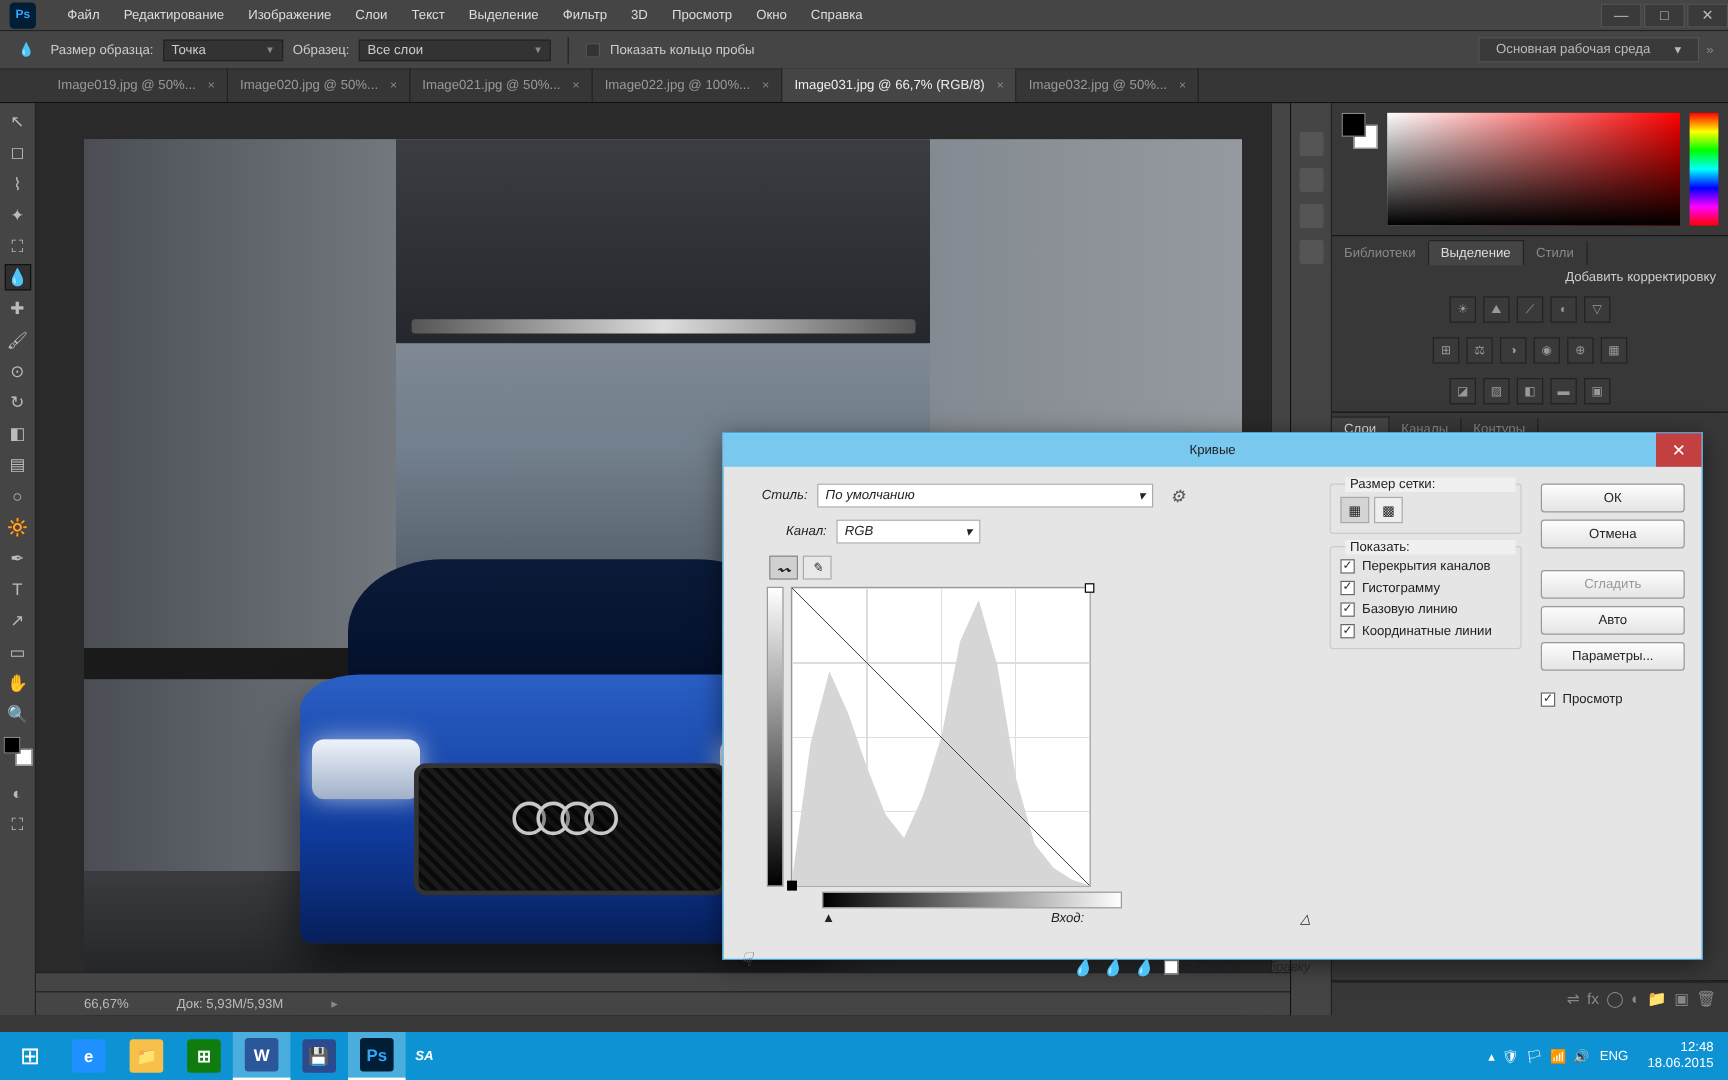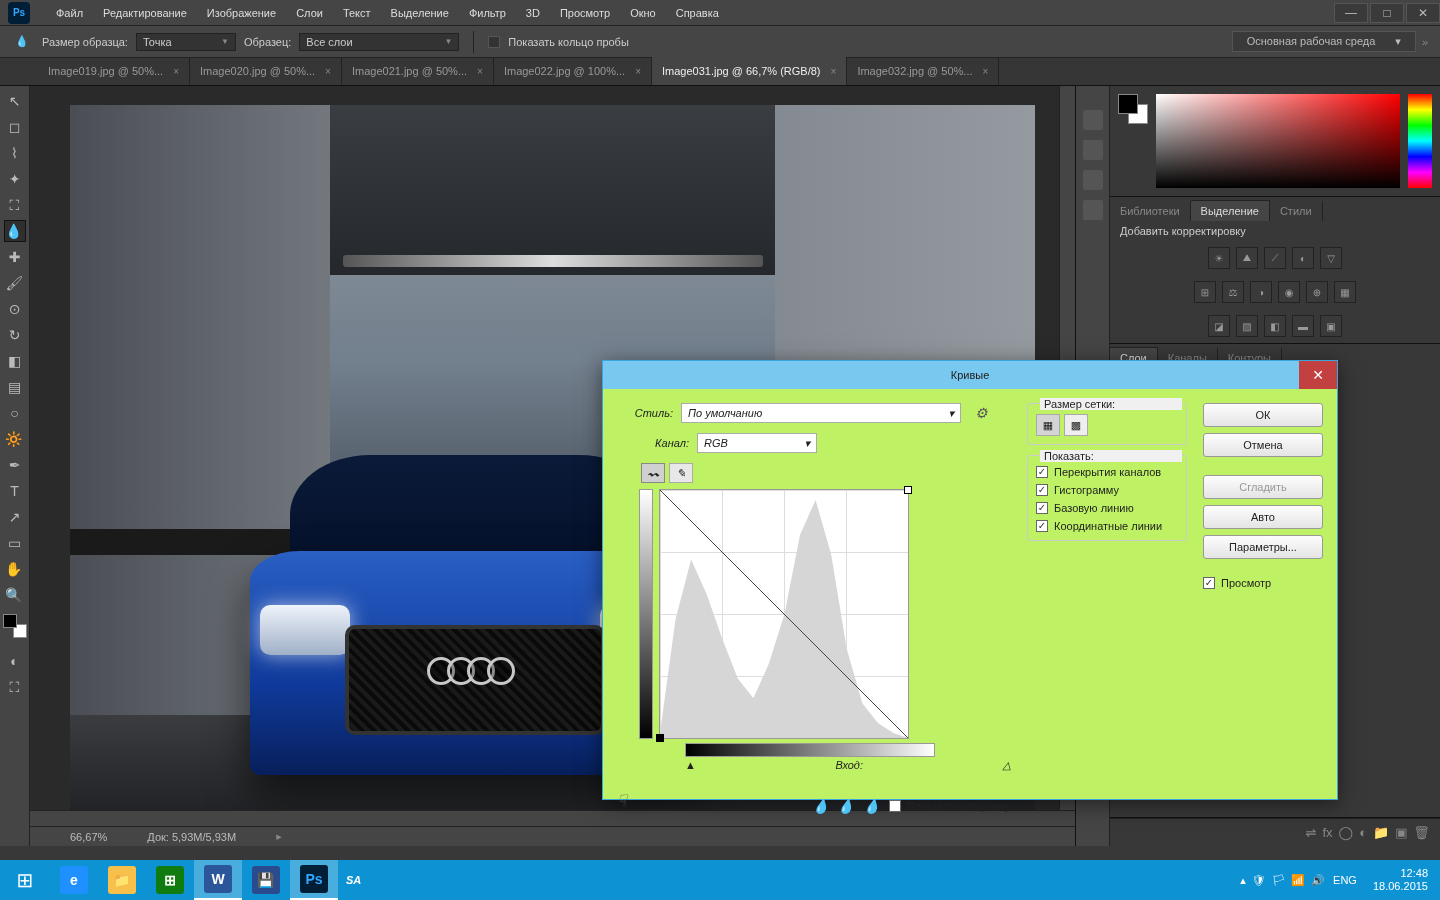--- a/index.html
+++ b/index.html
@@ -29,21 +29,21 @@
 
 
 .mainrow { display: flex; height: calc(100% - 140px); }
 .leftbar { width: 30px; background: #454545; border-right: 1px solid #222; display: flex; flex-direction: column; align-items: center; padding-top: 4px; gap: 4px; }
 .leftbar .tool { width: 22px; height: 22px; display: flex; align-items: center; justify-content: center; color: #bbb; font-size: 14px; border: 1px solid transparent; }
 .leftbar .tool.sel { background: #2f2f2f; border: 1px solid #111; }
 .fgbg { position: relative; width: 24px; height: 24px; margin-top: 4px; }
 .fgbg .fg { position: absolute; width: 14px; height: 14px; background: #000; border: 1px solid #888; top: 0; left: 0; z-index: 2; }
 .fgbg .bg { position: absolute; width: 14px; height: 14px; background: #fff; border: 1px solid #888; bottom: 0; right: 0; }
 
-.canvaswrap { flex: 1; background: #2a2a2a; position: relative; display: flex; align-items: center; justify-content: center; overflow: hidden; }
+.canvaswrap { flex: 1; background: #2a2a2a; position: relative; display: flex; align-items: flex-end; justify-content: center; overflow: hidden; }
 .photo { width: 965px; height: 730px; margin-top: 8px; position: relative; background: linear-gradient(180deg, #8a9199 0%, #73808d 35%, #303842 70%, #1a1e24 100%); }
 .photo::before { content: ""; position: absolute; inset: 0; background:
   radial-gradient(ellipse 500px 200px at 40% 75%, rgba(30,90,200,0.9), transparent 70%),
   linear-gradient(180deg, rgba(200,210,220,0.2) 0%, transparent 30%);
 }
 .car { position: absolute; bottom: 60px; left: 180px; width: 450px; height: 320px; }
 .car-body { position: absolute; bottom: 0; width: 100%; height: 70%; background: linear-gradient(180deg, #2a5fc4 0%, #0f3a9b 60%, #071f5a 100%); border-radius: 50px 50px 10px 10px / 30px 30px 10px 10px; box-shadow: 0 20px 40px rgba(0,0,0,0.6); }
 .car-win { position: absolute; top: 0; left: 40px; right: 40px; height: 120px; background: linear-gradient(180deg, #0a1a38 0%, #04102a 100%); border-radius: 80px 80px 10px 10px / 60px 60px 10px 10px; }
 .grille { position: absolute; bottom: 40px; left: 50%; transform: translateX(-50%); width: 260px; height: 110px; background: repeating-linear-gradient(45deg, #0a0a0a 0 4px, #1a1a1a 4px 8px), #000; border-radius: 10px; border: 4px solid #333; }
 .rings { position: absolute; bottom: 90px; left: 50%; transform: translateX(-50%); display: flex; }
@@ -74,28 +74,28 @@
 .ptab.active { background: #454545; color: #ddd; border-top: 1px solid #222; }
 .color-panel-body { display: flex; padding: 8px; gap: 8px; height: 110px; }
 .fgbg2 { position: relative; width: 30px; height: 30px; }
 .fgbg2 .fg { position: absolute; width: 20px; height: 20px; background: #000; border: 1px solid #888; top:0; left:0; z-index:2;}
 .fgbg2 .bg { position: absolute; width: 20px; height: 20px; background: #fff; border: 1px solid #888; bottom:0; right:0;}
 .colorfield { flex: 1; background: linear-gradient(to top, #000, transparent), linear-gradient(to right, #fff, red); position: relative; }
 .huebar { width: 24px; background: linear-gradient(to bottom, red, yellow, lime, cyan, blue, magenta, red); }
 
 .adjust-icons { display:flex; flex-wrap:wrap; gap:6px; padding: 6px 0; justify-content:center; }
 .adjust-icons .aicon { width:22px; height:22px; border:1px solid #222; background:#3a3a3a; display:flex; align-items:center; justify-content:center; color:#999; font-size:10px;}
-.adjlabel { padding: 4px 10px; color:#ccc; }
+.adjlabel { padding: 4px 10px; color:#ccc;text-align:right; }
 
 .layerfilter { display:flex; gap:6px; padding:4px 8px; align-items:center; }
 .bottom-iconrow { display:flex; gap:6px; padding:6px 10px; justify-content:flex-end; border-top:1px solid #222; background:#383838;}
 .bottom-iconrow span { color:#888; font-size:13px; }
 
 
-.dialog { position: absolute; left: 602px; top: 360px; width: 736px; height: 440px; background: #bef264; border: 1px solid #3aa6dd; box-shadow: 0 4px 20px rgba(0,0,0,0.5); z-index: 100; }
+.dialog { position: absolute; left: 602px; top: 360px; width: 817px; height: 440px; background: #e5e5e5; border: 1px solid #3aa6dd; box-shadow: 0 4px 20px rgba(0,0,0,0.5); z-index: 100; }
 .dlg-title { height: 28px; background: #78c8f0; display: flex; align-items: center; justify-content: center; color: #222; position:relative;}
 .dlg-close { position:absolute; right:0; top:0; width:38px; height:28px; background:#c34040; color:#fff; display:flex; align-items:center; justify-content:center; font-size:14px;}
 .dlg-body { display: flex; padding: 14px 14px; gap: 16px; height: calc(100% - 28px); color:#222;}
 .dlg-left { flex: 1; display:flex; flex-direction:column;font-style:italic; }
 .dlg-row { display: flex; align-items:center; gap:8px; margin-bottom:10px;}
 .dlg-row label { min-width: 56px; text-align: right; }
 .light-dd { background:#fff; border:1px solid #aaa; height:20px; flex:1; display:flex; align-items:center; padding:0 6px; justify-content:space-between;}
 .gear { color:#555; font-size:14px; margin-left:6px;}
 .toolbtns { display:flex; gap:4px; margin-bottom:6px; margin-left:24px;}
 .toolbtns .tbtn { width:24px; height:20px; border:1px solid #aaa; background:#e8e8e8; display:flex; align-items:center; justify-content:center;}

